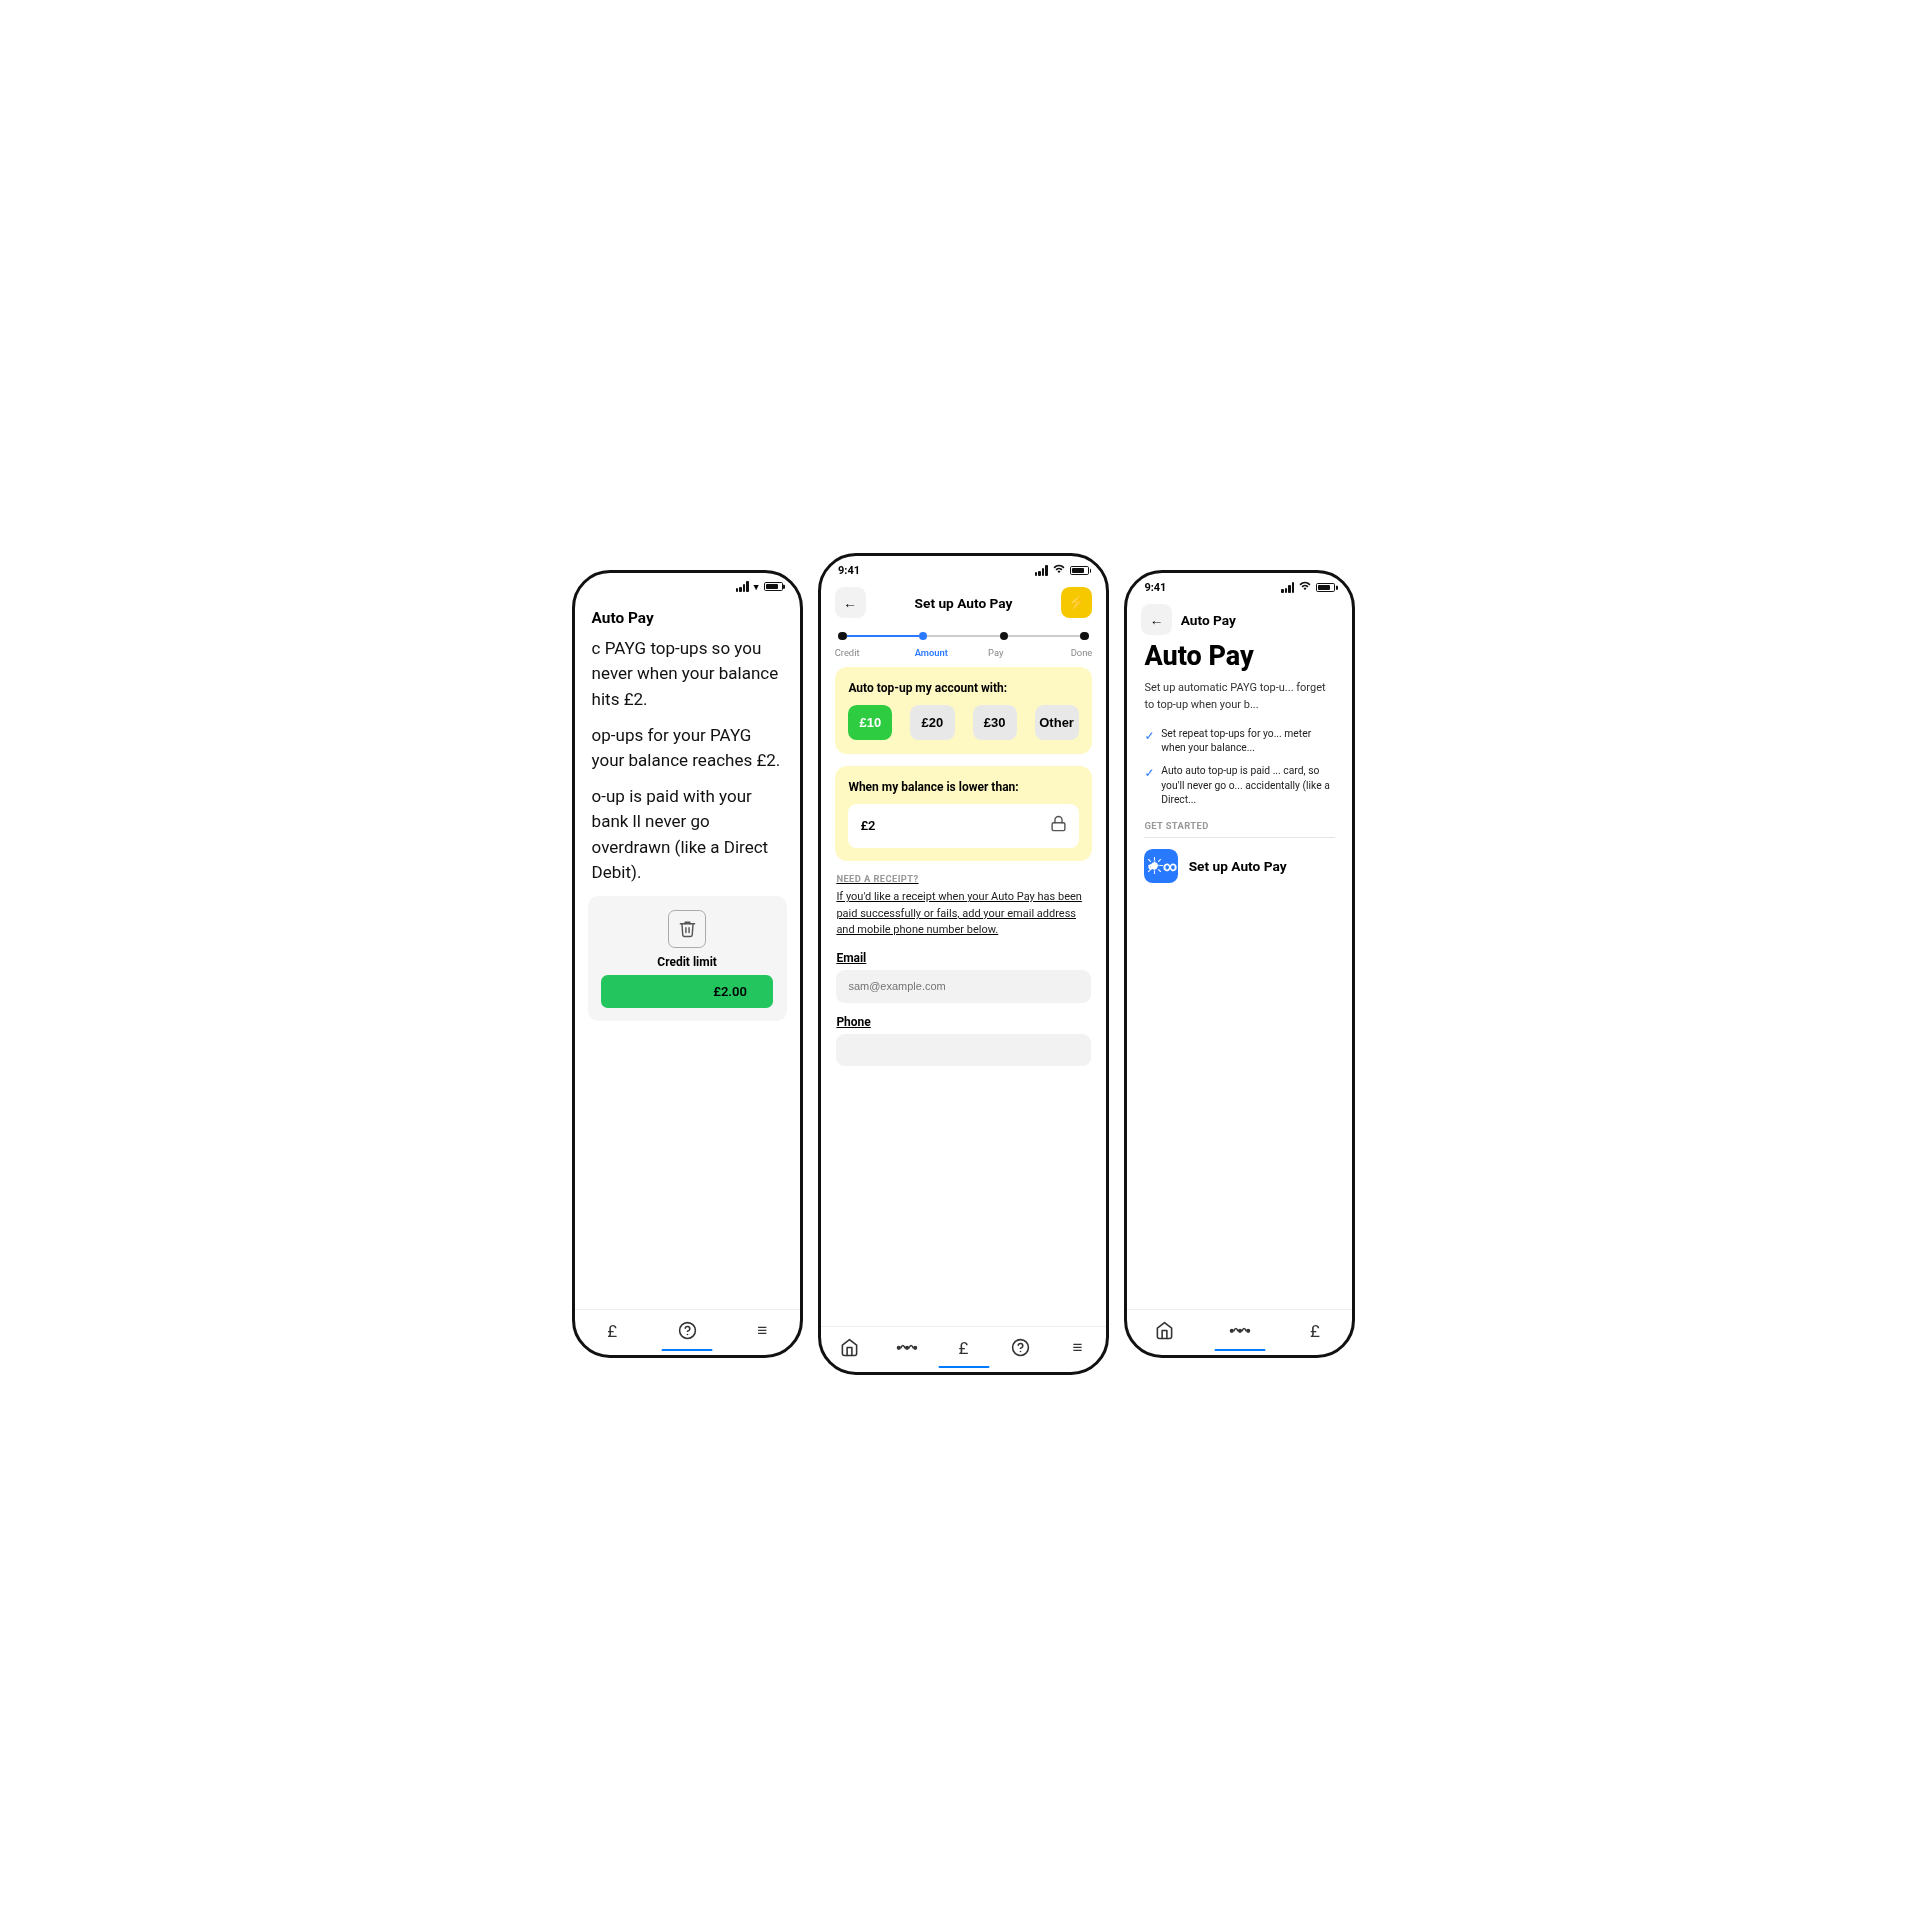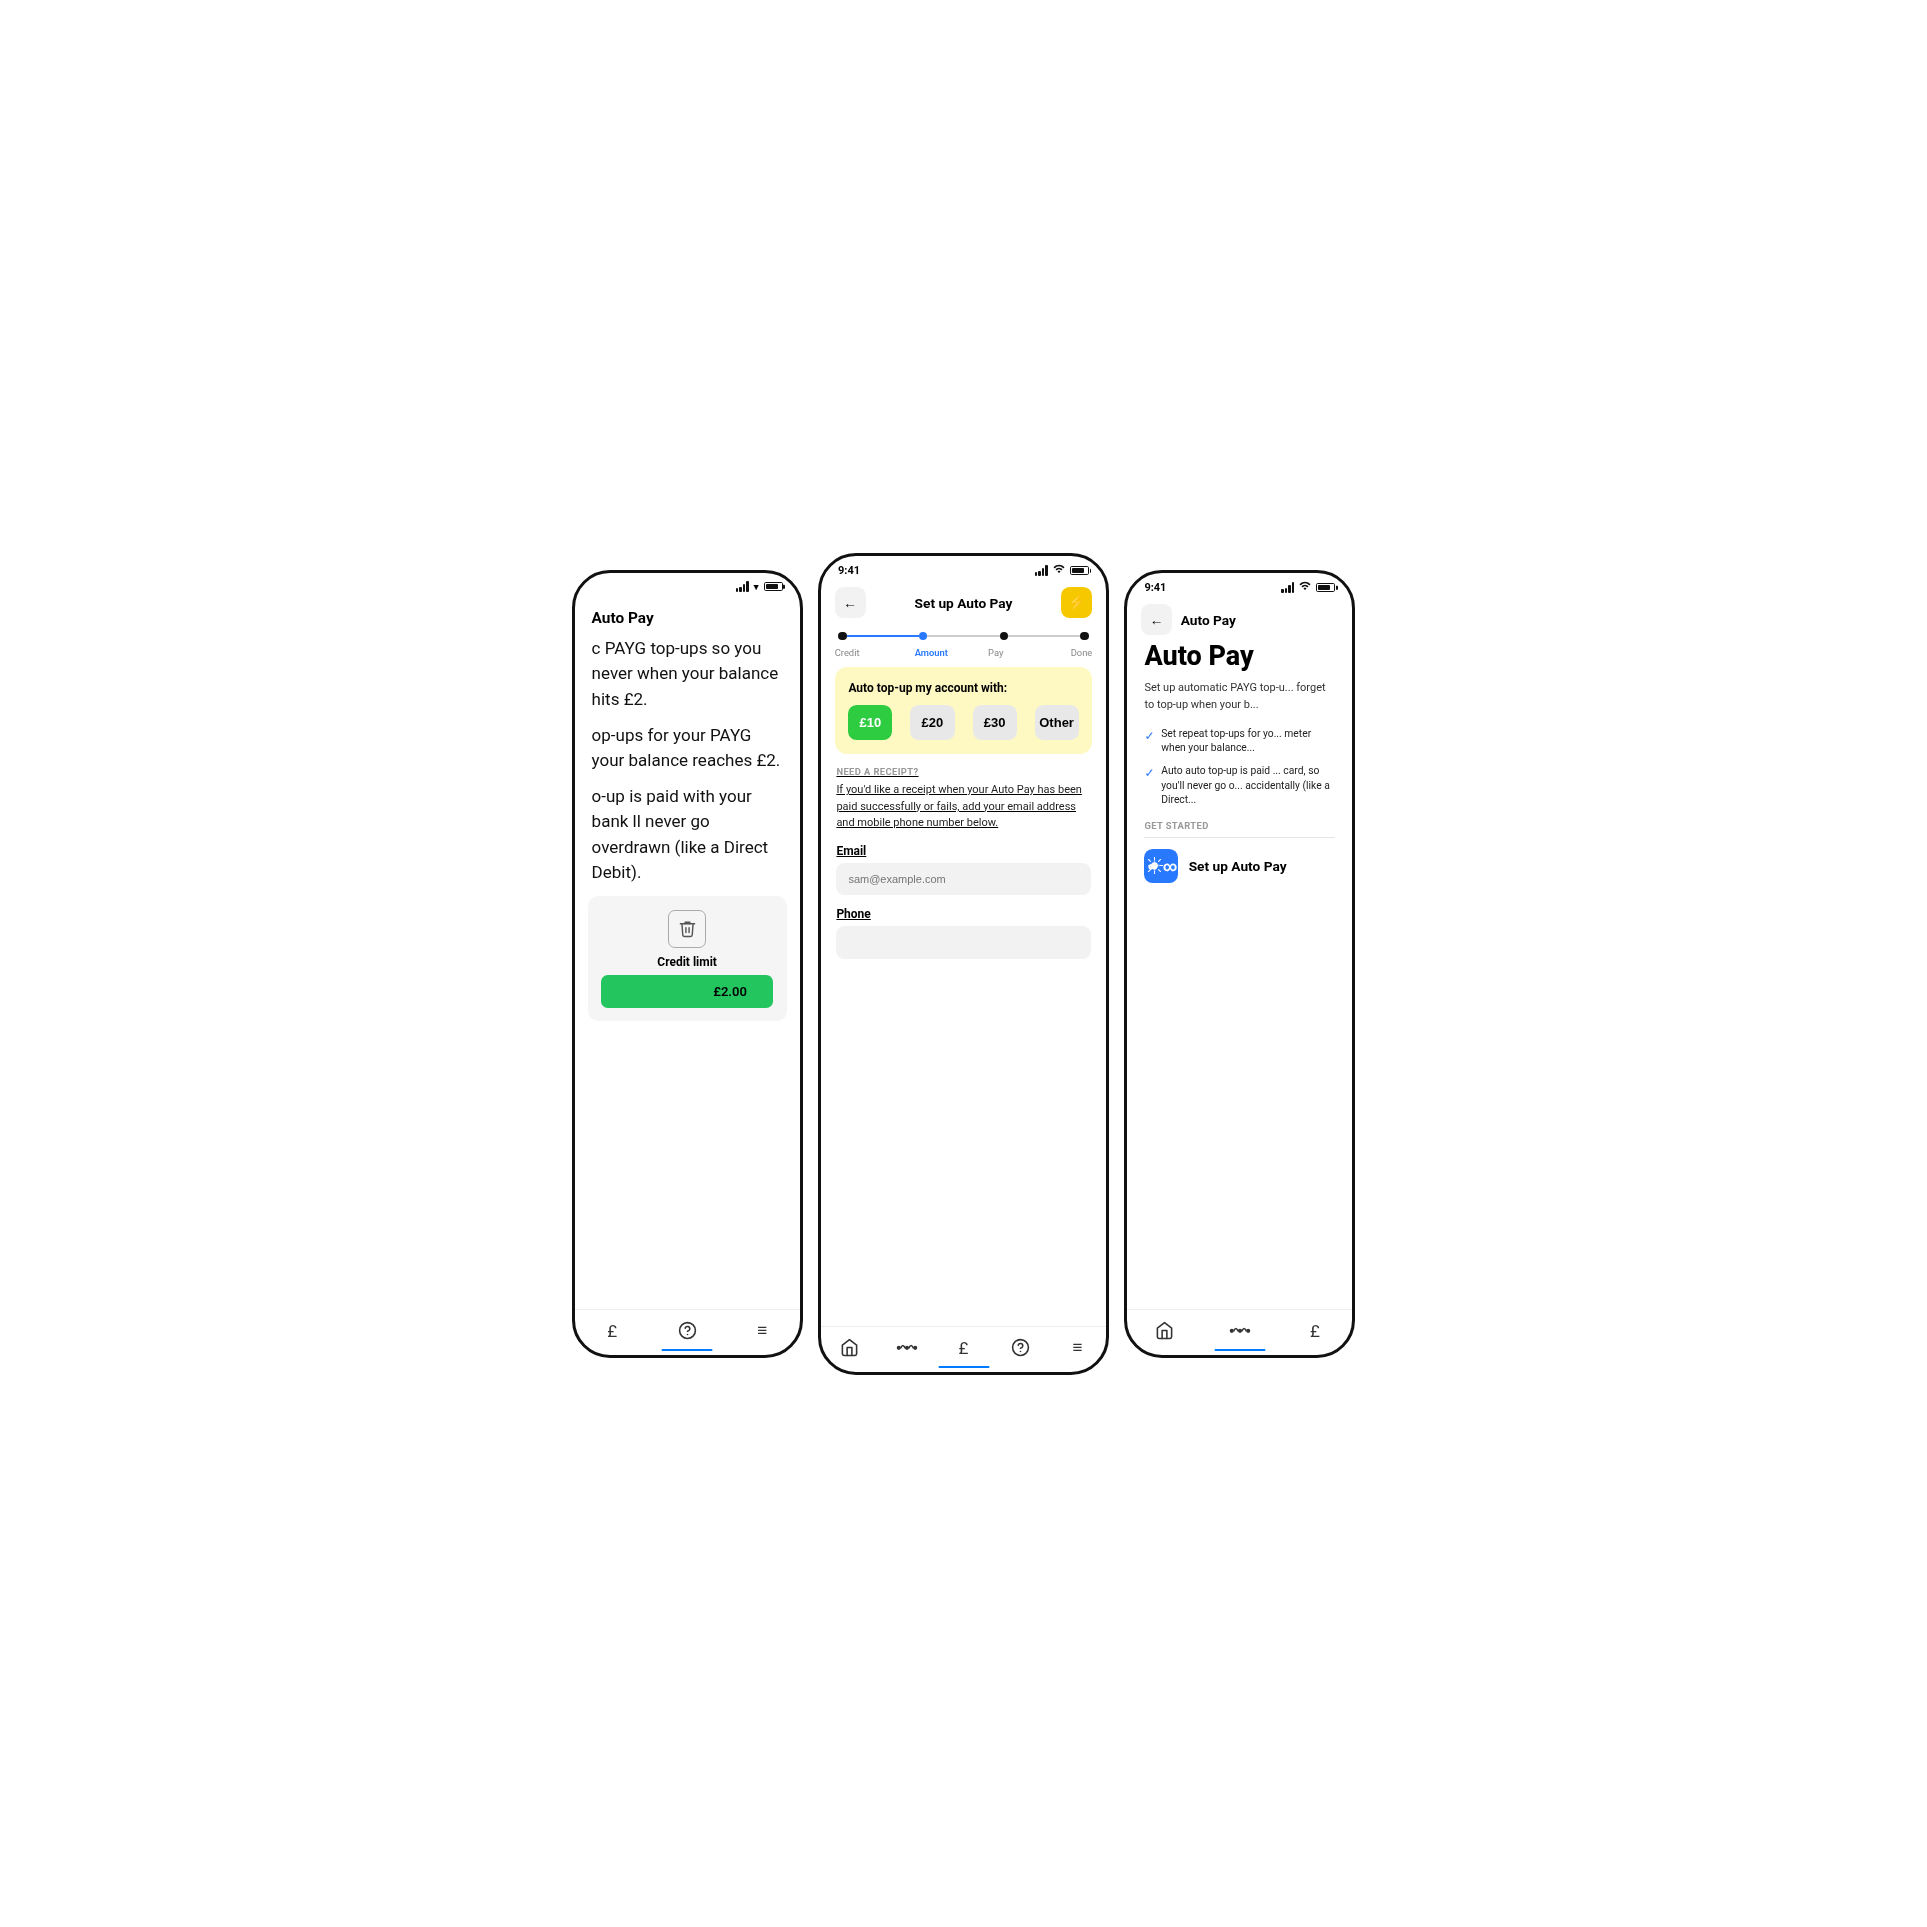--- a/index.html
+++ b/index.html
@@ -550,20 +550,32 @@
       <div class="card">
         <div class="card-title">Auto top-up my account with:</div>
         <div class="amount-options">
           <button class="amount-btn selected">£10</button>
           <button class="amount-btn">£20</button>
           <button class="amount-btn">£30</button>
           <button class="amount-btn">Other</button>
         </div>
       </div>
 
+      <div class="card">
+        <div class="card-title">When my balance is lower than:</div>
+        <div class="balance-row">
+          <span class="balance-val">£2</span>
+          <span class="lock-icon">
+            <svg width="17" height="19" viewBox="0 0 24 24" fill="none" stroke="#555" stroke-width="2" stroke-linecap="round" stroke-linejoin="round">
+              <rect x="3" y="11" width="18" height="11" rx="2" ry="2"></rect>
+              <path d="M7 11V7a5 5 0 0 1 10 0v4"></path>
+            </svg>
+          </span>
+        </div>
+      </div>
 
       <div style="padding: 0 1.7px; text-decoration: underline;">
         <div class="section-label">NEED A RECEIPT?</div>
         <p class="receipt-desc">If you'd like a receipt when your Auto Pay has been paid successfully or fails, add your email address and mobile phone number below.</p>
         <div class="input-label">Email</div>
         <input class="input-field" type="email" placeholder="sam@example.com" style="">
         <div class="input-label">Phone</div>
         <input class="input-field" type="tel" style="margin-bottom: 3.4px;" placeholder="">
       </div>
     </div>

